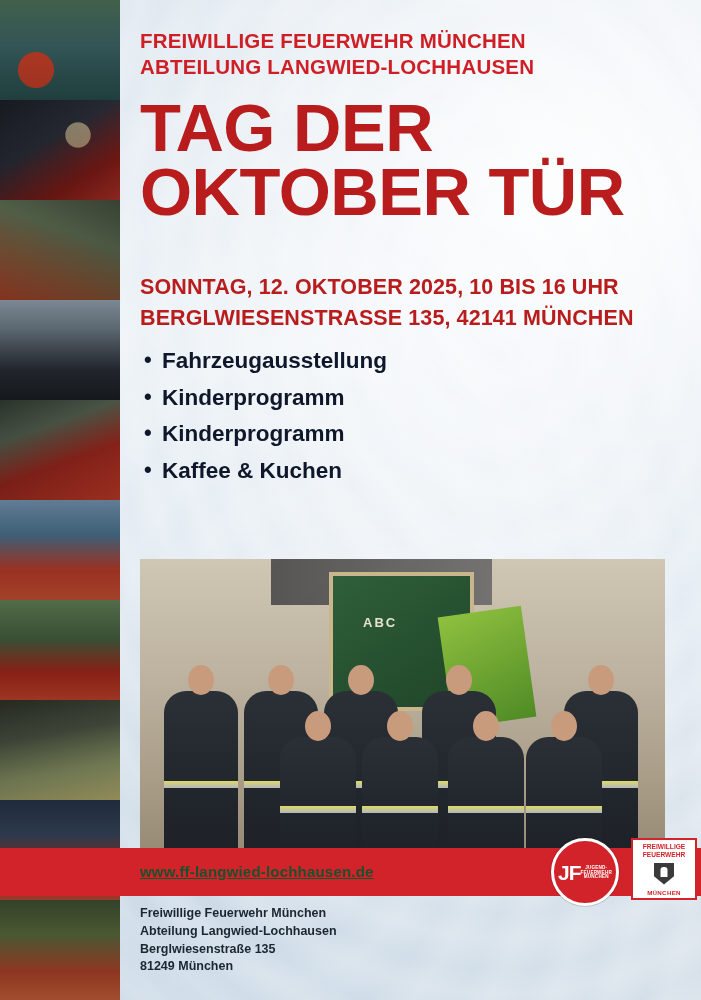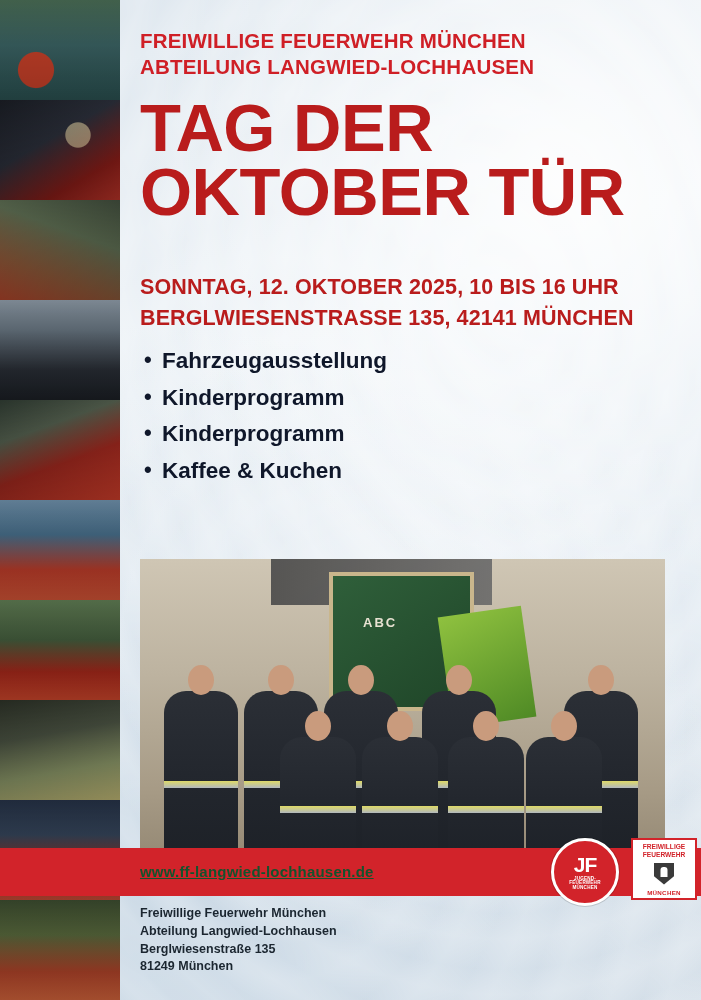--- a/index.html
+++ b/index.html
@@ -290,21 +290,21 @@
     z-index: 7;
   }
   .logo-jf {
     width: 62px;
     height: 62px;
     border-radius: 50%;
     background: #d2232a;
     border: 3px solid #ffffff;
     color: #ffffff;
     display: flex;
-    flex-direction: column;
+    flex-direction: row;
     align-items: center;
     justify-content: center;
     line-height: 1;
     box-shadow: 0 0 0 1px rgba(0,0,0,0.15);
   }
   .logo-jf .jf-big {
     font-size: 21px;
     font-weight: bold;
     letter-spacing: -1px;
   }

